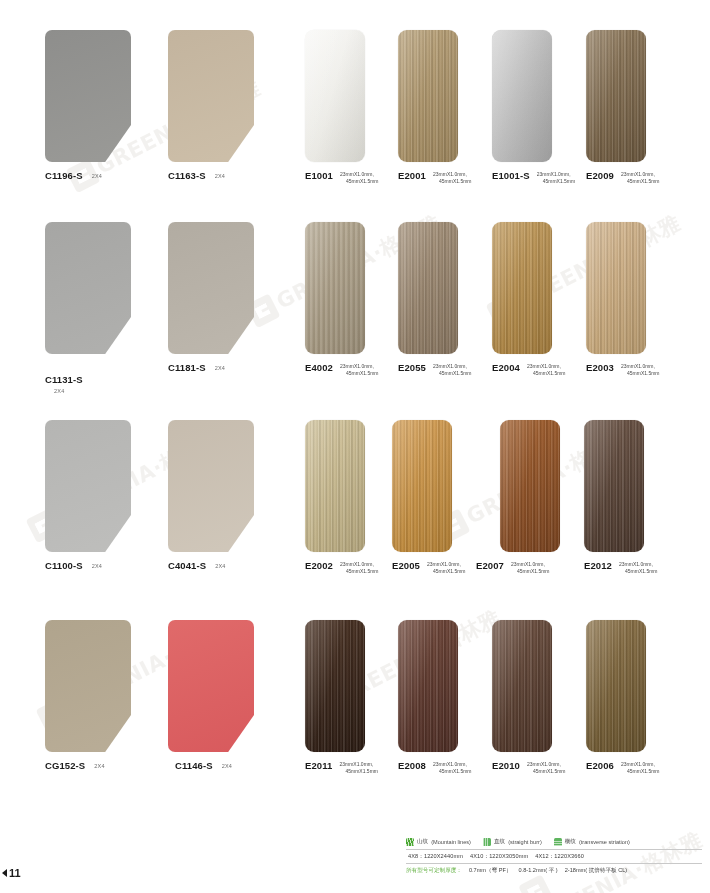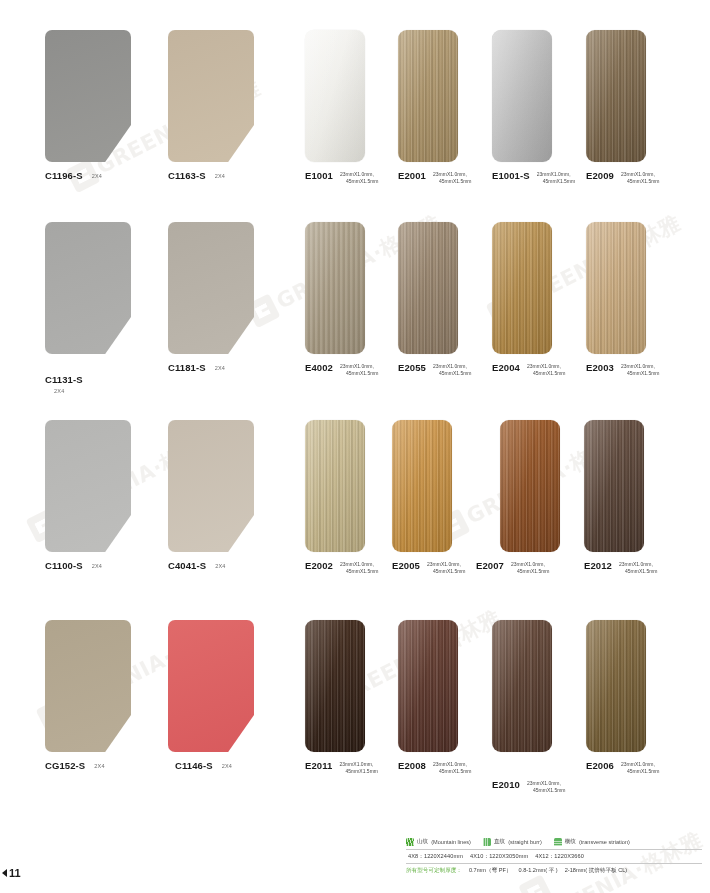--- a/index.html
+++ b/index.html
@@ -321,21 +321,21 @@
             <div>23mmX1.0mm,</div>
             <div style="padding-left: 6px;">45mmX1.5mm</div>
           </div>
         </div>
       </div>
       <div class="cell" style="left: 492px;">
         <div class="chip wood" style="background: linear-gradient(160deg, rgb(108, 80, 65) 0%, rgb(77, 52, 39) 100%);">
           <div class="grain" style="background: repeating-linear-gradient(90deg, rgba(255, 255, 255, 0.13) 0px, rgba(255, 255, 255, 0.13) 1px, rgba(0, 0, 0, 0.1) 1.6px, rgba(0, 0, 0, 0.1) 2.6px, rgba(255, 255, 255, 0.05) 3.4px, rgba(255, 255, 255, 0.05) 4.6px, rgba(0, 0, 0, 0.05) 5.4px, rgba(0, 0, 0, 0.05) 6.4px);"></div>
           <div class="grain" style="background: linear-gradient(105deg, rgba(255, 255, 255, 0.22) 0%, rgba(255, 255, 255, 0) 45%, rgba(0, 0, 0, 0.07) 100%);"></div>
         </div>
-        <div class="lbl" style="top: 140px; left: 0px; margin-top: 19px;">
+        <div class="lbl" style="top: 140px; left: 0px;">
           <div class="code">E2010</div>
           <div class="specmm">
             <div>23mmX1.0mm,</div>
             <div style="padding-left: 6px;">45mmX1.5mm</div>
           </div>
         </div>
       </div>
       <div class="cell" style="left: 586px;">
         <div class="chip wood" style="background: linear-gradient(160deg, rgb(138, 113, 72) 0%, rgb(106, 85, 47) 100%);">
           <div class="grain" style="background: repeating-linear-gradient(90deg, rgba(255, 255, 255, 0.13) 0px, rgba(255, 255, 255, 0.13) 1px, rgba(0, 0, 0, 0.1) 1.6px, rgba(0, 0, 0, 0.1) 2.6px, rgba(255, 255, 255, 0.05) 3.4px, rgba(255, 255, 255, 0.05) 4.6px, rgba(0, 0, 0, 0.05) 5.4px, rgba(0, 0, 0, 0.05) 6.4px);"></div>

